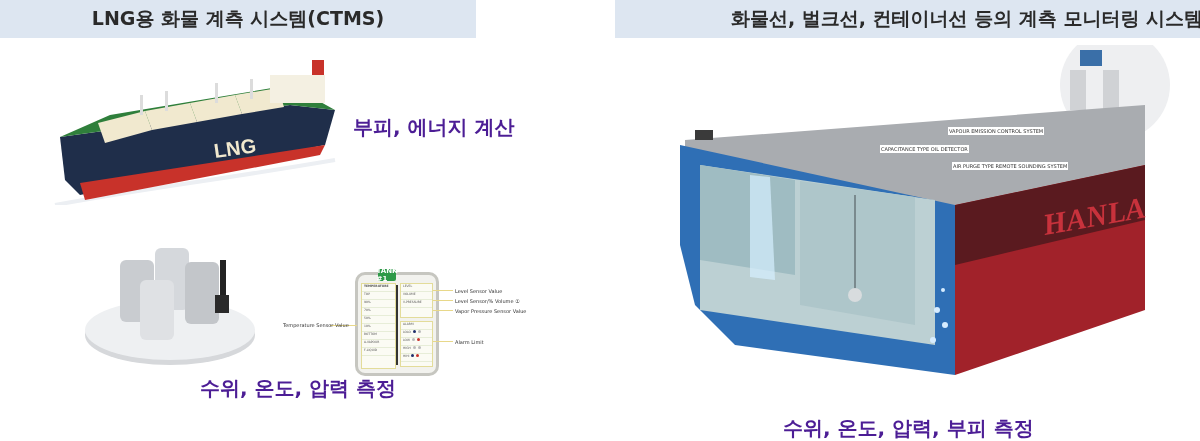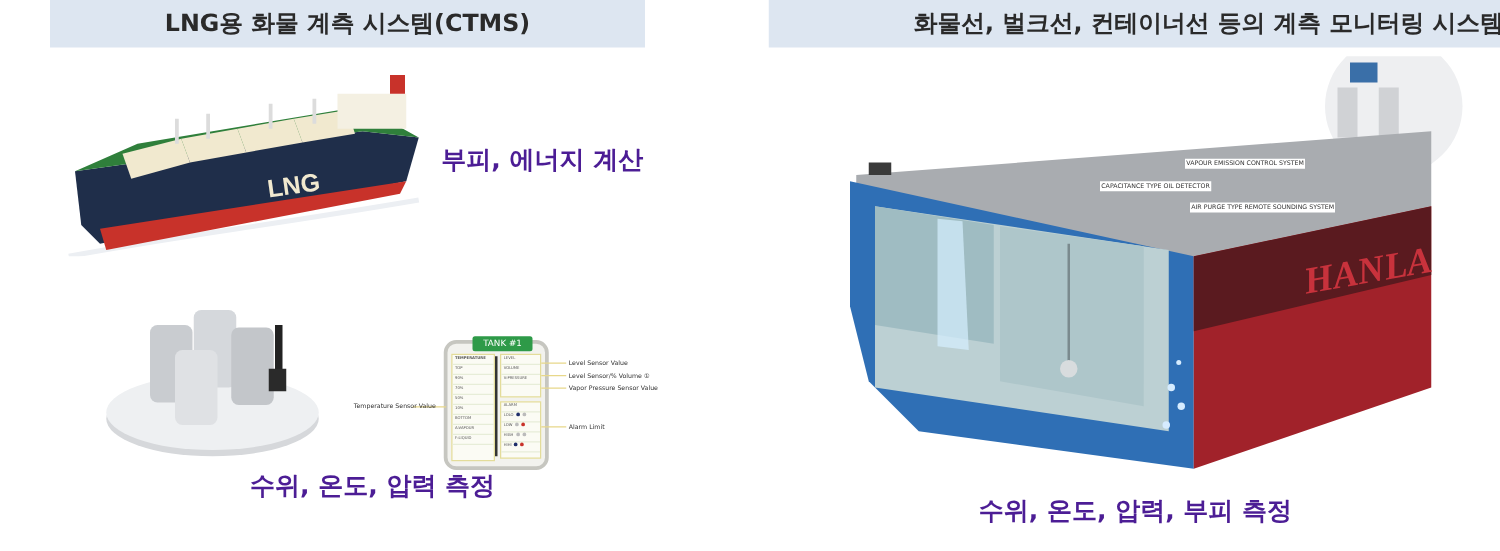--- a/index.html
+++ b/index.html
@@ -1,24 +1,24 @@
 <!DOCTYPE html>
 <html><head>
 <meta charset="utf-8">
 <style>
   html, body { margin:0; padding:0; background:#ffffff; }
   body { width:1200px; height:441px; position:relative; overflow:hidden; font-family:"DejaVu Sans", sans-serif; }
   .panel-header { position:absolute; top:0; height:38px; background:#dde6f1; display:flex; align-items:center; justify-content:center; font-weight:bold; font-size:19px; color:#2a2a2a; }
-  #hdr-left { left:0; width:476px;margin-left:40px; }
+  #hdr-left { left:0; width:476px; }
   #hdr-right { left:615px; width:704px; }
   .caption { position:absolute; font-weight:bold; color:#4c1d95; font-size:20px; white-space:nowrap; }
   .small-label { position:absolute; font-size:5px; color:#333; white-space:nowrap; }
   .leader { position:absolute; height:1px; background:#e8d88a; }
   .tank-card { position:absolute; left:355px; top:272px; width:78px; height:98px; background:#f2f2ee; border:3px solid #c6c6c0; border-radius:10px; }
-  .tank-title { position:absolute; left:20px; top:-6px; width:48px; height:12px; background:#2e9a48; color:#fff; font-size:7px; font-weight:normal; display:flex; align-items:center; justify-content:center; border-radius:2px; }
+  .tank-title { position:absolute; left:20px; top:-6px; width:18px; height:12px; background:#2e9a48; color:#fff; font-size:7px; font-weight:bold; display:flex; align-items:center; justify-content:center; border-radius:2px; }
   .tank-col { position:absolute; border:1px solid #e3dc9a; background:#fbfbf4; }
   .tank-row { font-size:3px; color:#555; height:7px; border-bottom:1px solid #e7edd8; padding-left:2px; }
   .alarm-dot { display:inline-block; width:3px; height:3px; border-radius:50%; margin-left:2px; }
 </style>
 </head>
 <body>
 
 <div class="panel-header" id="hdr-left">LNG용 화물 계측 시스템(CTMS)</div>
 <div class="panel-header" id="hdr-right">화물선, 벌크선, 컨테이너선 등의 계측 모니터링 시스템</div>
 
@@ -114,13 +114,13 @@
   <circle cx="262" cy="265" r="3" fill="#d6ecff"></circle>
   <circle cx="270" cy="280" r="3" fill="#d6ecff"></circle>
   <circle cx="258" cy="295" r="3" fill="#d6ecff"></circle>
   <circle cx="268" cy="245" r="2" fill="#d6ecff"></circle>
 </svg>
 
 <div class="small-label" style="left:880px;top:145px;background:#fff;padding:1px;">CAPACITANCE TYPE OIL DETECTOR</div>
 <div class="small-label" style="left:948px;top:127px;background:#fff;padding:1px;">VAPOUR EMISSION CONTROL SYSTEM</div>
 <div class="small-label" style="left:952px;top:162px;background:#fff;padding:1px;">AIR PURGE TYPE REMOTE SOUNDING SYSTEM</div>
 
-<div class="caption" style="left:783px;top:395px;text-align:right;">수위, 온도, 압력, 부피 측정</div>
+<div class="caption" style="left:783px;top:415px;text-align:right;">수위, 온도, 압력, 부피 측정</div>
 
 </body></html>

